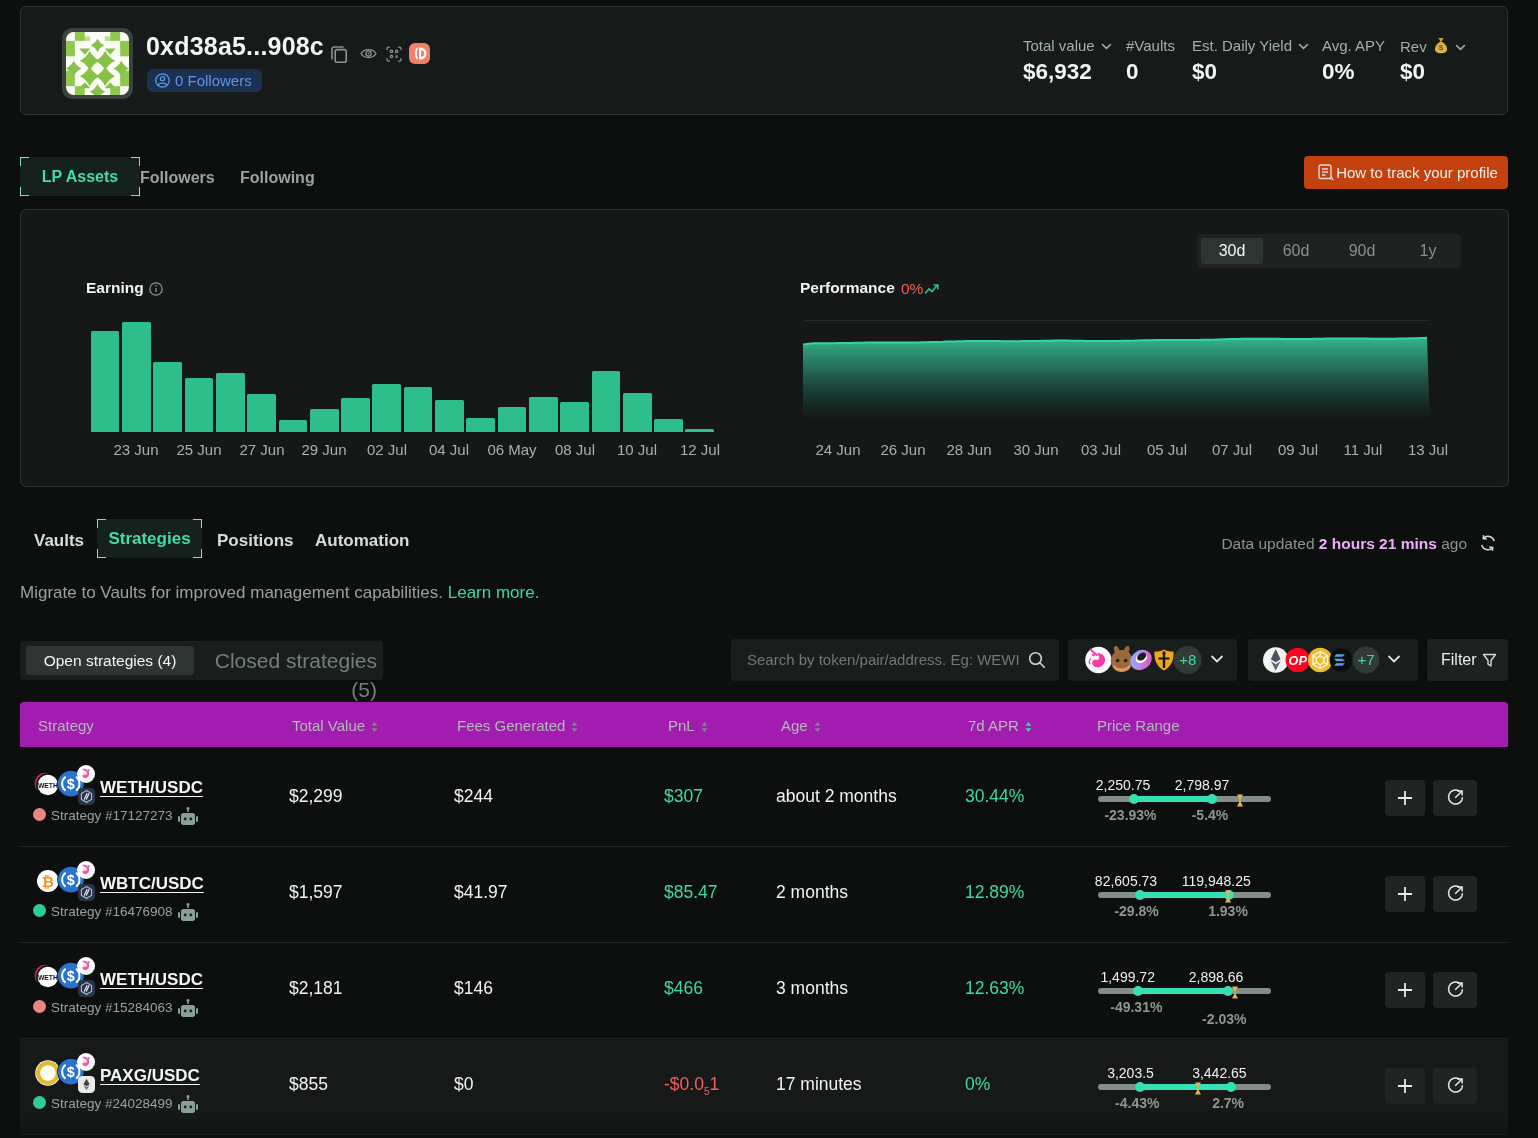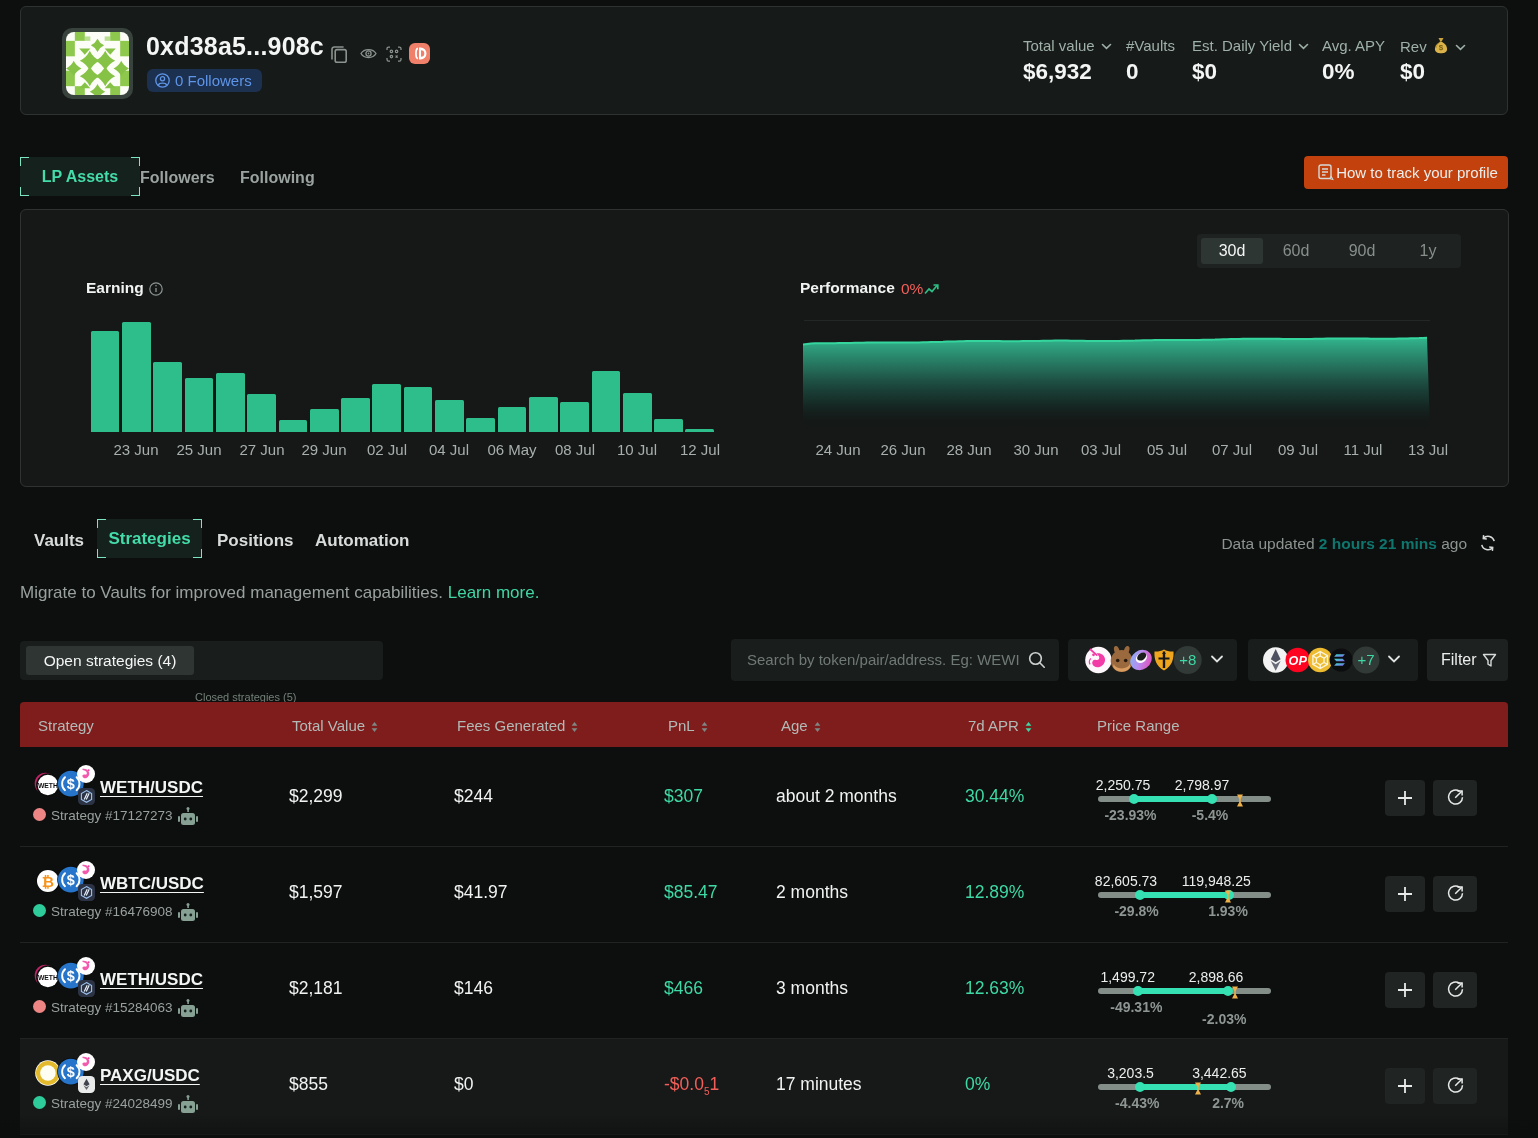--- a/index.html
+++ b/index.html
@@ -38,28 +38,28 @@
 #chartcard { left:20px; top:209px; width:1489px; height:278px; }
 .bar { position:absolute; background:#2ebe8b; border-radius:1.5px 1.5px 0 0; }
 .xlab { position:absolute; font-size:15px; color:#a8b0ad; transform:translateX(-50%); white-space:nowrap; }
 #rangesel { position:absolute; left:1176px; top:24px; width:264px; height:34px; background:#1e2220; border-radius:4px; }
 #rangesel .seg { position:absolute; top:0; height:34px; font-size:16px; color:#878f8b; text-align:center; line-height:34px; }
 #rangesel .segact { position:absolute; left:4px; top:4px; width:62px; height:26px; background:#2e3634; border-radius:3px; color:#f4f6f5; font-size:16px; text-align:center; line-height:26px; }
 
 
 #toggle { position:absolute; left:20px; top:641px; width:363px; height:39px; background:#191d1b; border-radius:4px; }
 #toggle .on { position:absolute; left:6px; top:5px; width:168px; height:29px; background:#2e3533; border-radius:3px; color:#f4f6f5; font-size:15.5px; text-align:center; line-height:29px; }
-#toggle .off { position:absolute; left:175px; top:5px; width:182px; height:29px; color:#738078; font-size:11px; text-align:left; line-height:29px;margin-top:37px; }
+#toggle .off { position:absolute; left:175px; top:5px; width:182px; height:29px; color:#738078; font-size:21px; text-align:right; line-height:29px; }
 #search { position:absolute; left:731px; top:639px; width:328px; height:42px; background:#191d1b; border-radius:4px; }
 #search .ph { position:absolute; left:16px; top:12px; font-size:15px; color:#6f7975; }
 .sel { position:absolute; top:639px; height:42px; background:#191d1b; border-radius:4px; }
 #filterbtn { position:absolute; left:1427px; top:639px; width:81px; height:42px; background:#1d211f; border-radius:4px; color:#eceeed; font-size:16px; line-height:42px; }
 
 
-#thead { position:absolute; left:20px; top:702px; width:1488px; height:45px; background:#7f1d1d; border-radius:4px 4px 0 0; }
+#thead { position:absolute; left:20px; top:702px; width:1488px; height:45px; background:#a21caf; border-radius:4px 4px 0 0; }
 #thead div { position:absolute; top:15px; font-size:15px; color:#b2bab6; }
 .row { position:absolute; left:20px; width:1488px; height:96px; }
 .rowline { position:absolute; left:20px; width:1488px; height:1px; background:#1f2422; }
 .pair { position:absolute; left:80px; top:28px; font-size:17px; font-weight:bold; color:#f4f6f5; text-decoration:underline; text-underline-offset:3px; }
 .sub { position:absolute; left:31px; top:58px; font-size:13.5px; color:#99a19d; }
 .dot { position:absolute; left:12.5px; top:57.5px; width:13px; height:13px; border-radius:50%; }
 .cell { position:absolute; top:36px; font-size:17.5px; color:#f1f3f2; }
 .pricelab { position:absolute; top:27px; font-size:14px; color:#eceeed; transform:translateX(-50%); white-space:nowrap; }
 .pctlab { position:absolute; top:57px; font-size:14px; color:#8d9692; transform:translateX(-50%); white-space:nowrap;font-weight:bold; }
 .track { position:absolute; left:1078px; top:46px; width:173px; height:5.5px; border-radius:3px; background:#848e89; }
@@ -253,21 +253,21 @@
   <div class="tabtxt" style="left:34px; top:531px; color:#d7dbd9; font-size:17px;">Vaults</div>
   <div class="activetab" id="tab-strat" style="left:97px; top:519px; width:105px; height:39px;">
     <span style="top:10px; font-size:17px;">Strategies</span>
     <i class="corner c-tl"></i>
       <i class="corner c-tr"></i>
       <i class="corner c-bl"></i>
       <i class="corner c-br"></i>
   </div>
   <div class="tabtxt" style="left:217px; top:531px; color:#d7dbd9; font-size:17px;">Positions</div>
   <div class="tabtxt" style="left:315px; top:531px; color:#d7dbd9; font-size:17px;">Automation</div>
-  <div style="position:absolute; right:71px; top:535px; font-size:15.5px; color:#8c9490;">Data updated <b style="color:#0f766e;">2 hours 21 mins</b> ago</div>
+  <div style="position:absolute; right:71px; top:535px; font-size:15.5px; color:#8c9490;">Data updated <b style="color:#f0abfc;">2 hours 21 mins</b> ago</div>
   <svg style="position:absolute; left:1479px; top:534px;" width="18" height="18" viewBox="0 0 18 18">
       <g fill="none" stroke="#d6dad8" stroke-width="1.5">
         <path d="M15.2 7.2 A6.4 6.4 0 0 0 4.3 4.2"></path>
         <path d="M4.6 1.1 L4.3 4.6 L7.8 4.9"></path>
         <path d="M2.8 10.8 A6.4 6.4 0 0 0 13.7 13.8"></path>
         <path d="M13.4 16.9 L13.7 13.4 L10.2 13.1"></path>
       </g>
     </svg>
 
   <div style="position:absolute; left:20px; top:583px; font-size:17px; color:#98a19d;">Migrate to Vaults for improved management capabilities. <span style="color:#3fd6a6;">Learn more.</span></div>

